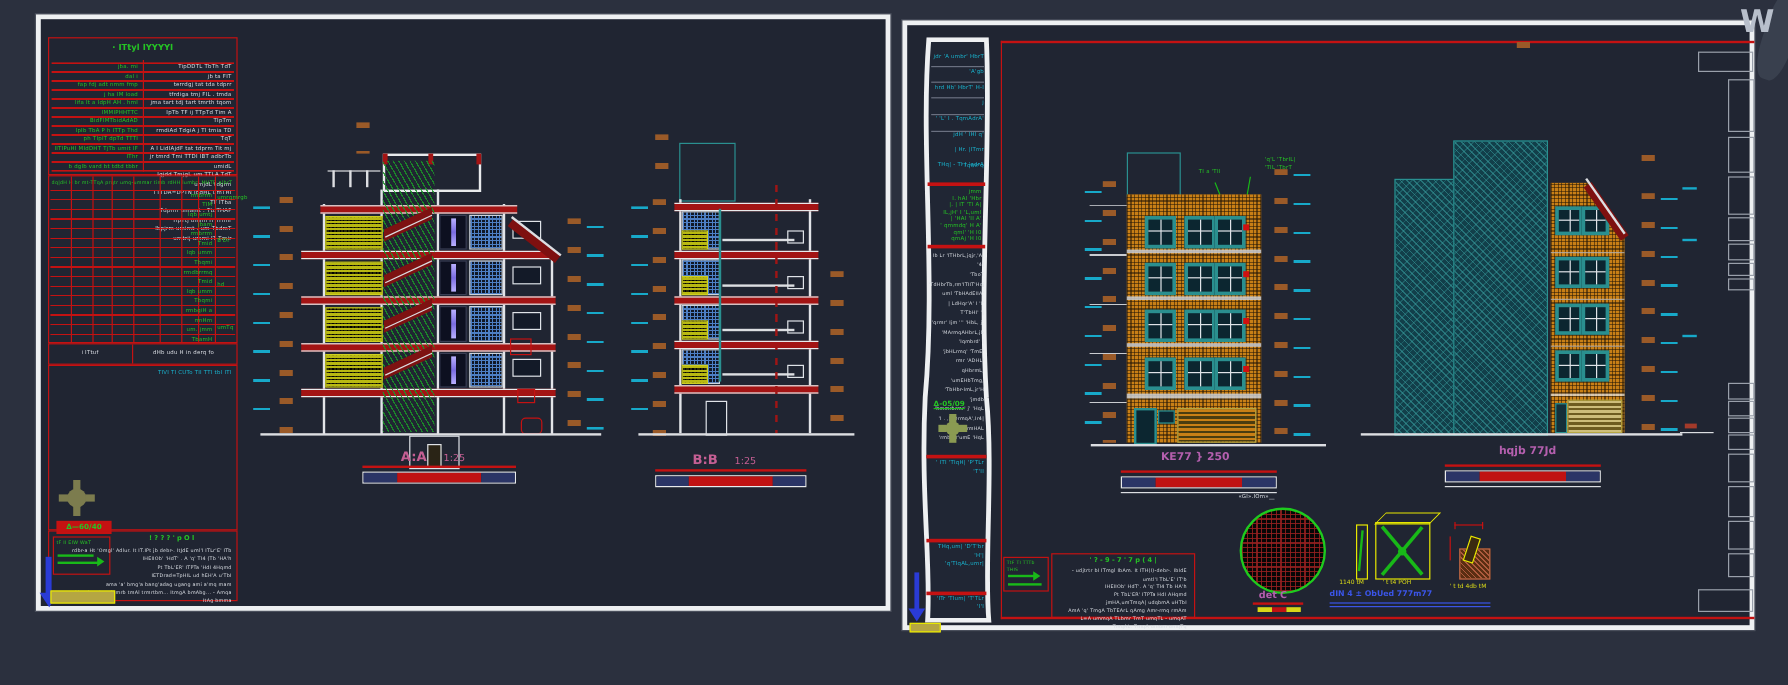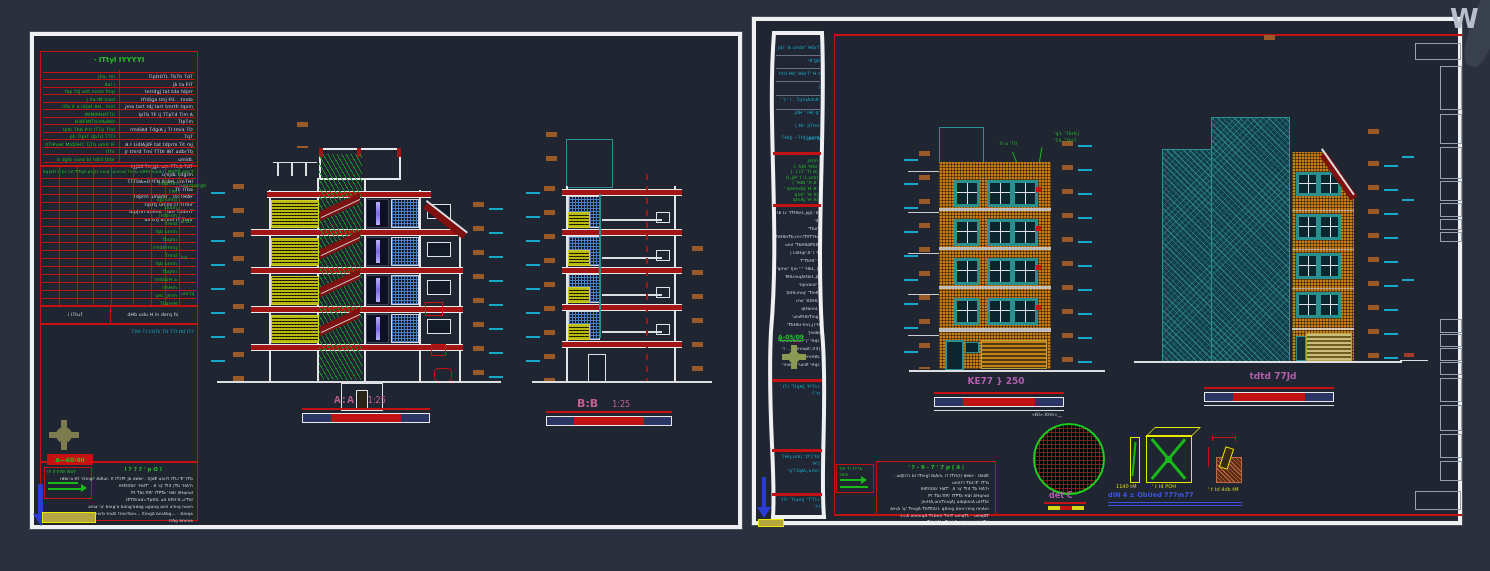--- a/index.html
+++ b/index.html
@@ -55,21 +55,21 @@
   .sbar .mid{flex:1;background:#c01212;}
   .olive{background:#7c7c4e;}
   .brownhatch{position:absolute;background-color:#5a2e12;border:1px solid #c06a4a;
     background-image:repeating-linear-gradient(45deg,rgba(230,120,90,.6) 0 1px,transparent 1px 3px);}
 </style>
 </head>
 <body>
 
 <div id="canvas">
 
-  <div class="sheet" style="left:30px;top:32px;width:704px;height:489px;">
+  <div class="sheet" style="left:30px;top:12px;width:704px;height:489px;">
 
     <div class="redbox" style="left:6px;top:15px;width:156px;height:113px;">
       <div class="abs green c" style="left:0;top:4px;width:100%;font-size:7px;font-weight:bold;">· ITtyl IYYYYI</div>
       <div class="abs" style="left:2px;top:20px;right:2px;bottom:2px;
         background:repeating-linear-gradient(180deg,#c41212 0 1px,transparent 1px 7.5px);"></div>
       <div class="redline" style="left:50%;top:18px;width:1px;height:93px;"></div>
       <div class="abs tiny green r" style="left:4px;top:21px;width:70px;line-height:7.5px;">jba. mi
 dal i
 fap fdj adt nmm fmp
 j ha IM load
@@ -243,21 +243,21 @@
       <div class="redbox" style="left:220px;top:222px;width:13px;height:10px;"></div>
       <div class="redbox" style="left:223px;top:246px;width:16px;height:12px;border-radius:4px;"></div>
 
       <div class="wline" style="left:6px;top:259px;width:284px;height:2px;"></div>
       <div class="abs" style="left:130px;top:261px;width:40px;height:26px;border:1.5px solid #dfe3e8;">
         <div class="abs" style="left:14px;top:6px;width:10px;height:18px;border:1px solid #dfe3e8;background:#2a2416;"></div>
       </div>
     </div>
 
     <div class="abs" style="left:300px;top:358px;display:flex;gap:14px;align-items:baseline;">
-      <span class="mag" style="font-size:11px;font-weight:bold;font-family:Liberation Mono, monospace;">A:A</span>
+      <span class="mag" style="font-size:11px;font-weight:bold;">A:A</span>
       <span class="mag" style="font-size:8px;">1:25</span>
     </div>
     <div class="sbar" style="left:268px;top:372px;width:128px;">
       <div class="top"></div>
         <div class="bar">
           <div class="end"></div>
           <div class="mid"></div>
           <div class="end"></div>
         </div>
     </div>
@@ -511,21 +511,21 @@
       <div class="gstripe2" style="left:14px;top:181px;width:44px;height:26px;"></div>
     </div>
     <div class="abs" style="left:567px;top:129px;width:54px;height:8px;background:#7e1010;transform:rotate(55deg);transform-origin:left center;"></div>
     <div class="wline" style="left:566px;top:127px;width:56px;height:1.5px;transform:rotate(55deg);transform-origin:left center;"></div>
     <div class="wline" style="left:378px;top:340px;width:268px;height:2px;"></div>
     <div class="bstack" style="left:612px;top:140px;height:200px;"></div>
     <div class="cstack" style="left:628px;top:144px;height:196px;"></div>
     <div class="bstack" style="left:508px;top:14px;height:24px;"></div>
     <div class="bstack" style="left:612px;top:108px;height:20px;"></div>
 
-    <div class="abs mag2 c" style="left:462px;top:350px;width:110px;font-size:9px;font-weight:bold;">tdtd 77Jd</div>
+    <div class="abs mag2 c" style="left:462px;top:350px;width:110px;font-size:9px;font-weight:bold;">hqjb 77Jd</div>
     <div class="sbar" style="left:448px;top:366px;width:130px;">
       <div class="top"></div>
         <div class="bar">
           <div class="end"></div>
           <div class="mid"></div>
           <div class="end"></div>
         </div>
       <div class="wline" style="left:0;top:18px;width:130px;height:1px;"></div>
     </div>
 

